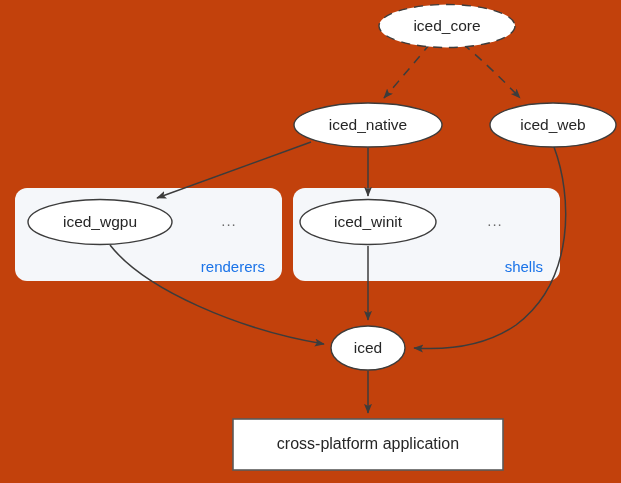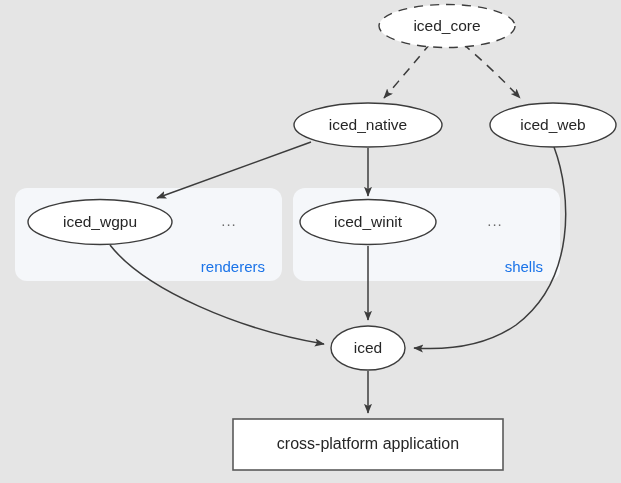--- a/index.html
+++ b/index.html
@@ -8,21 +8,21 @@
     padding: 0;
     background: #ffffff;
   }
   body {
     font-family: "Liberation Sans", sans-serif;
   }
   #diagram-root {
     position: relative;
     width: 621px;
     height: 483px;
-    background: #e5e5e5;
+    background: #c2410c;
     overflow: hidden;
   }
   svg.canvas {
     position: absolute;
     top: 0;
     left: 0;
     width: 621px;
     height: 483px;
     display: block;
   }

